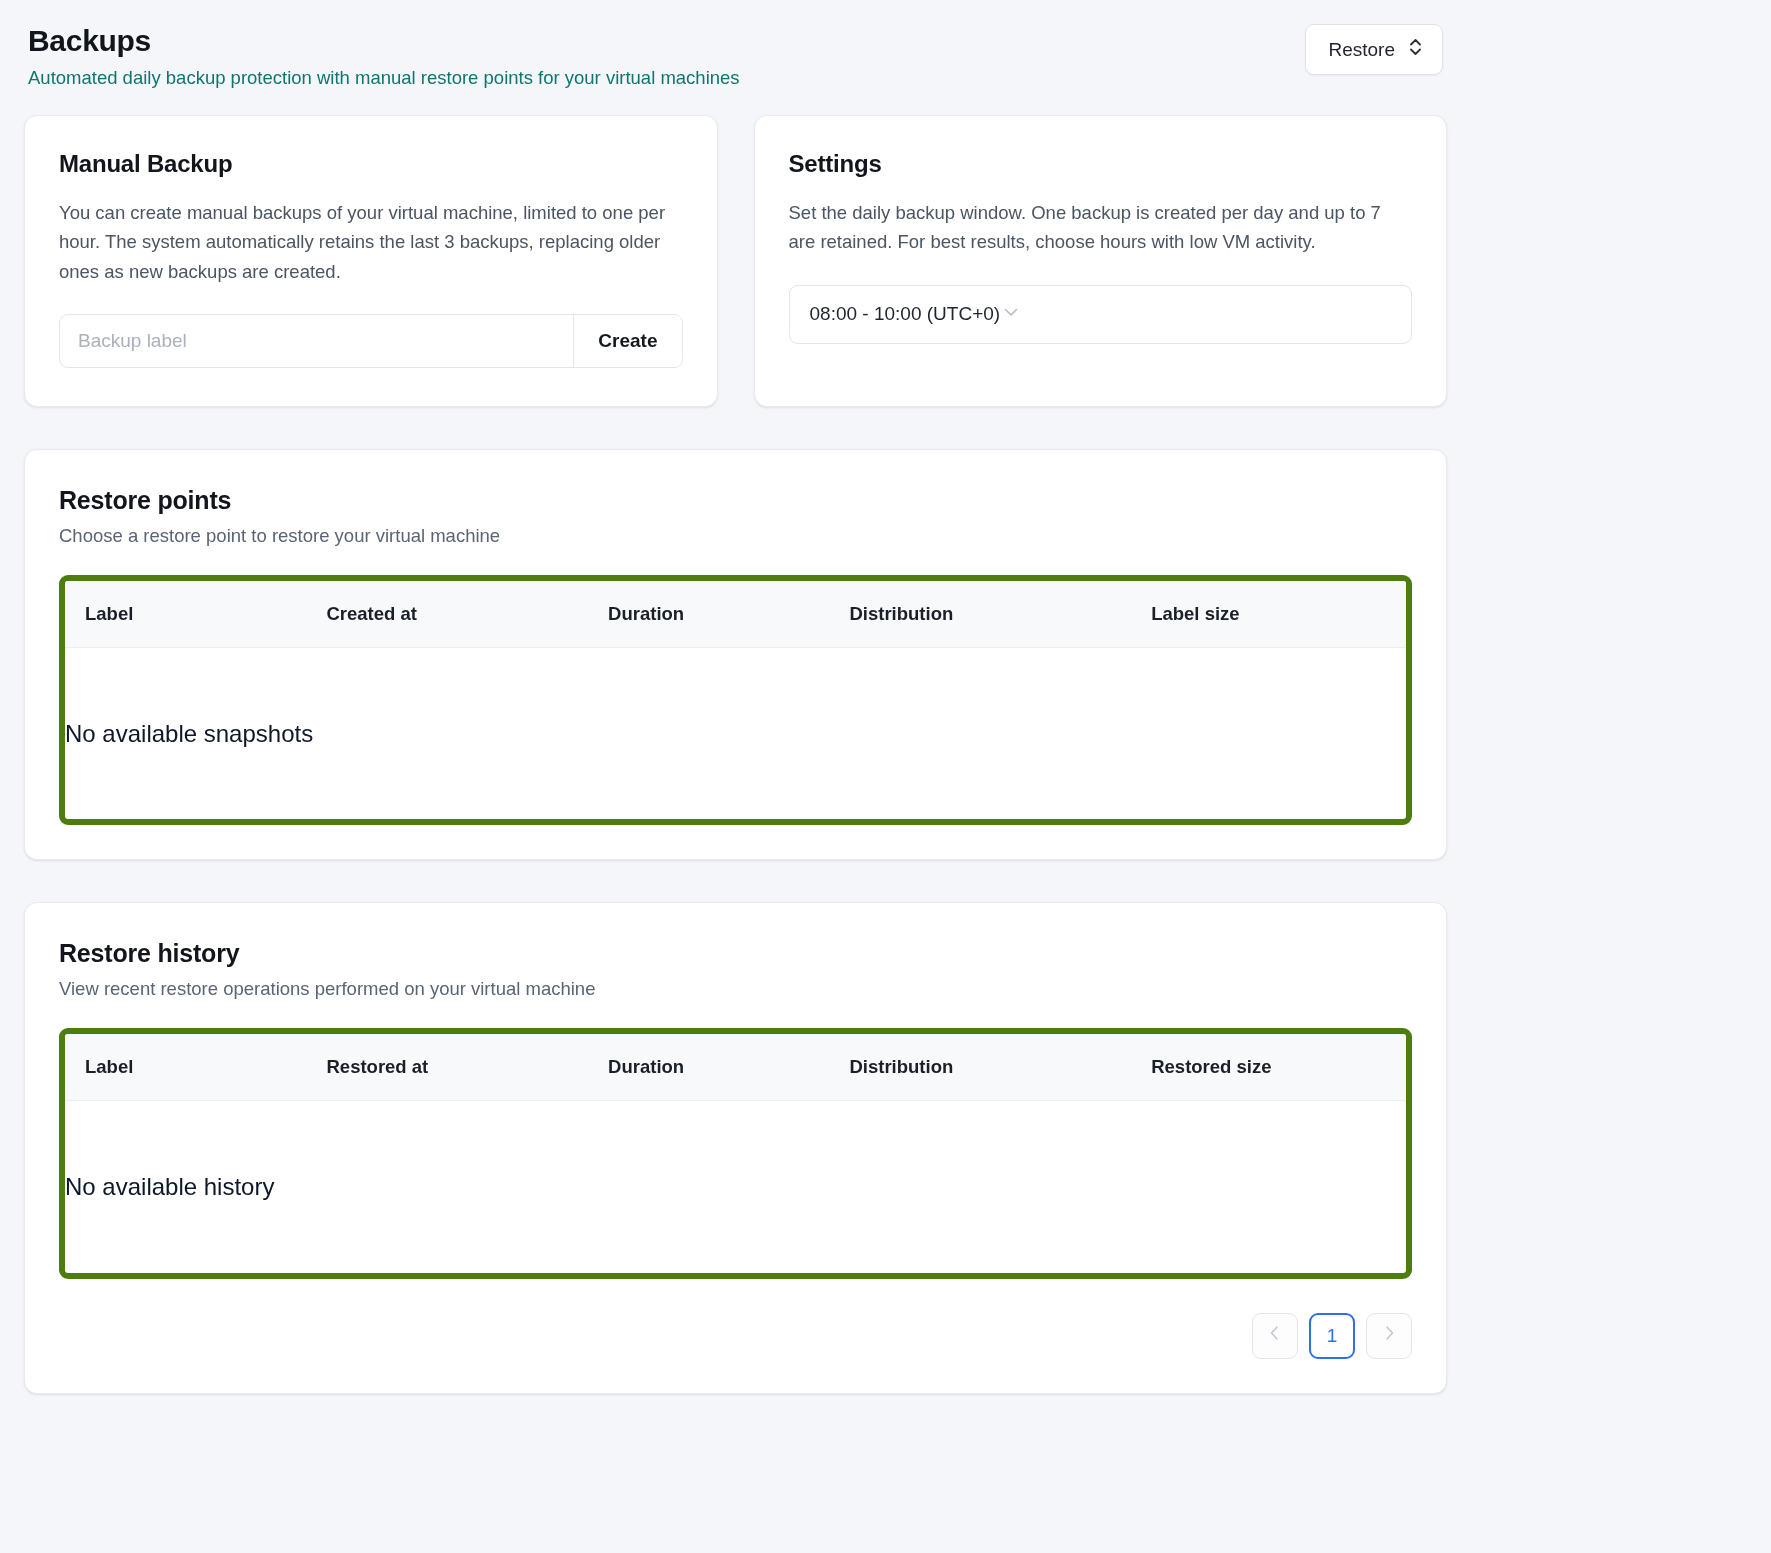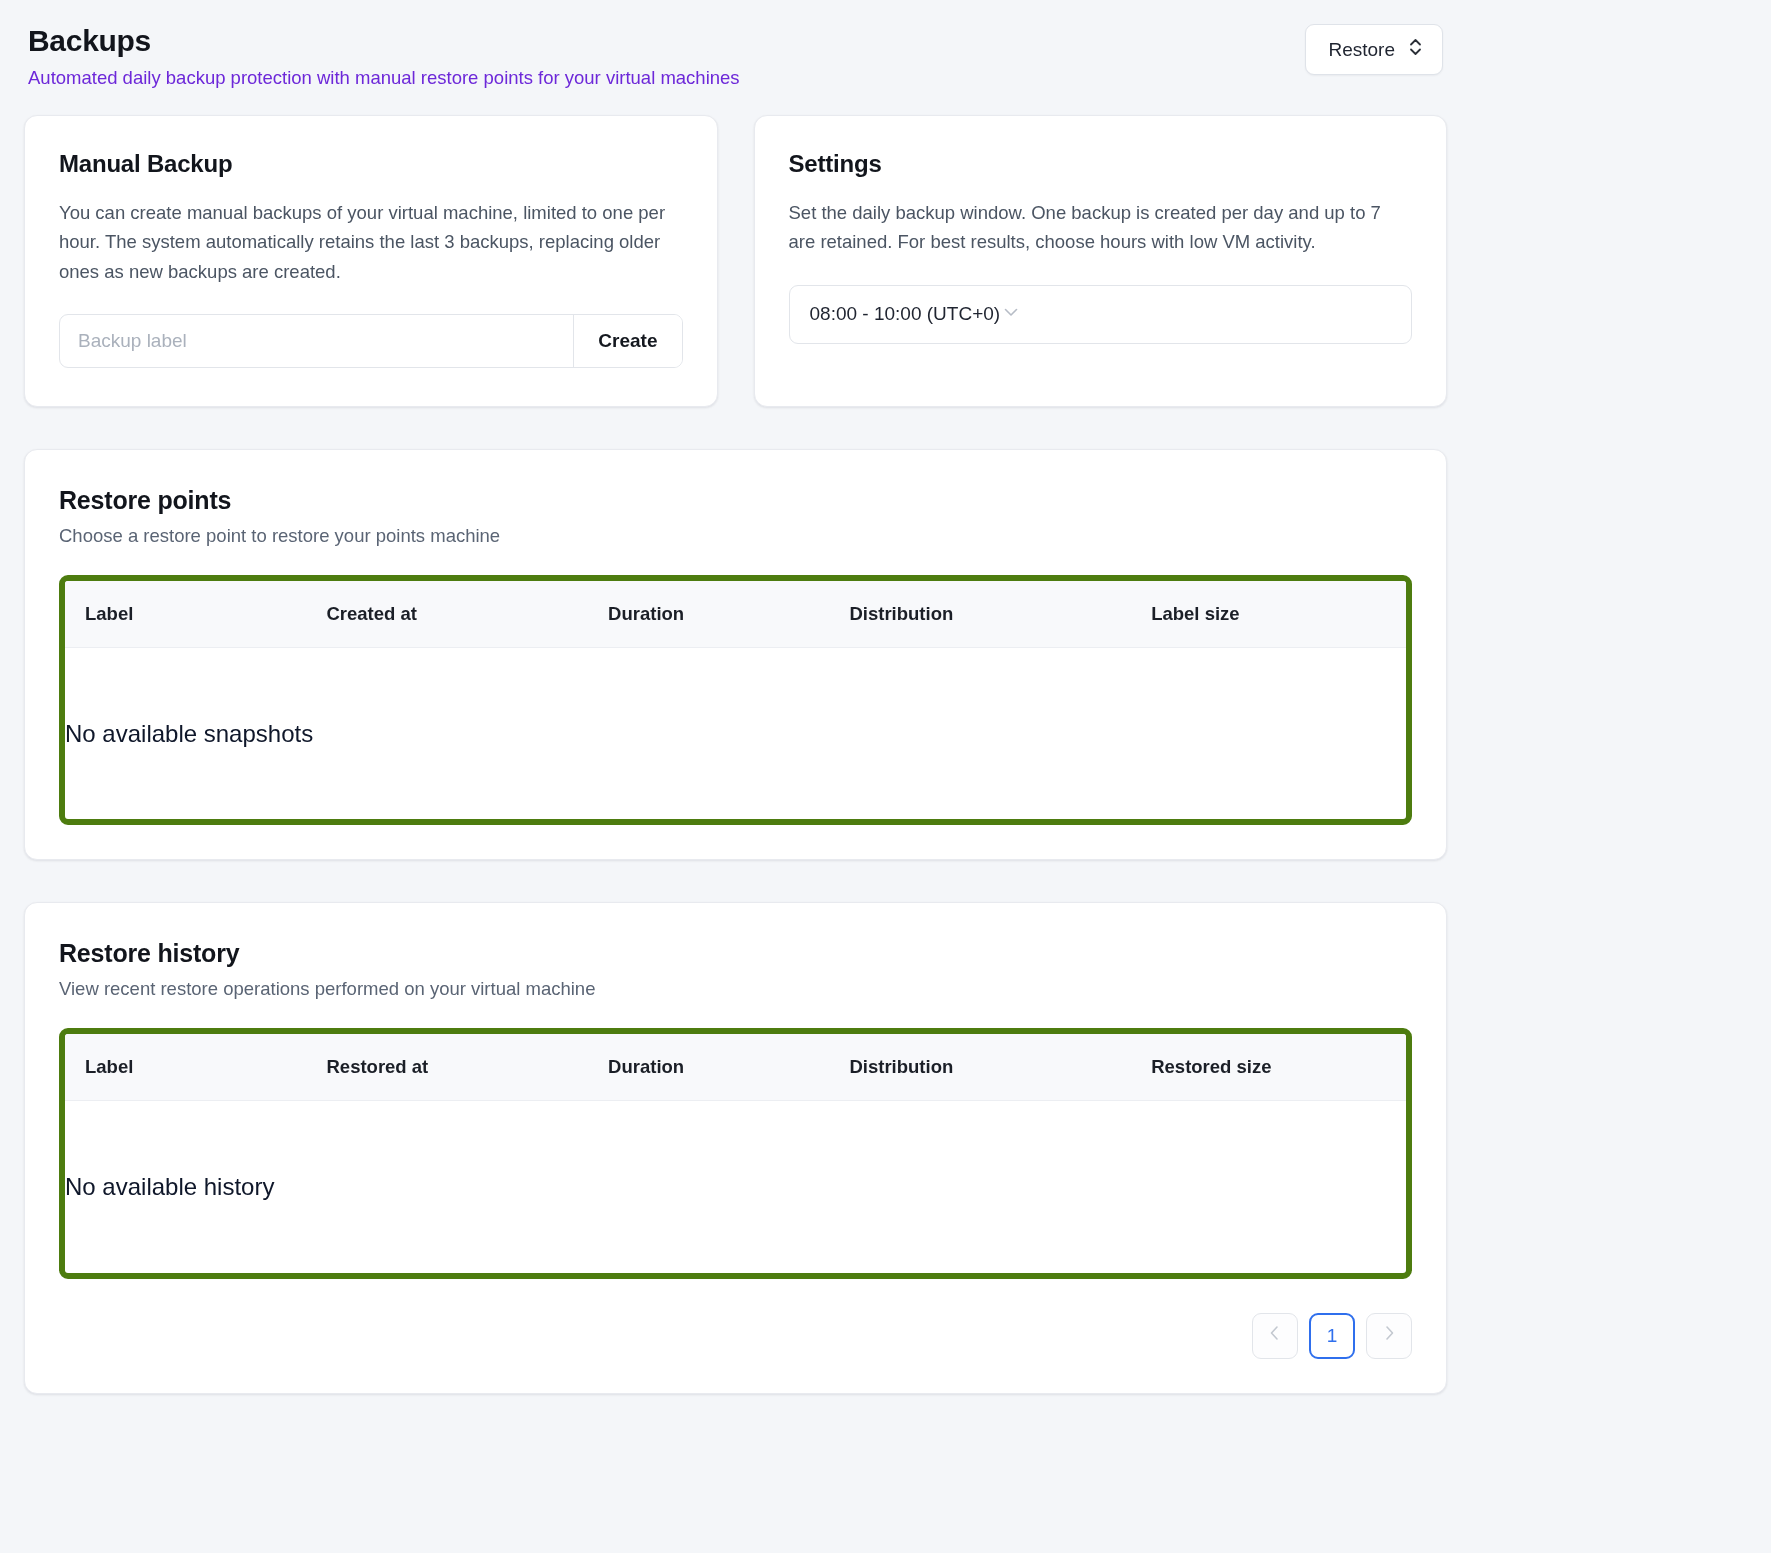--- a/index.html
+++ b/index.html
@@ -32,21 +32,21 @@
   .page-title {
     font-size: 30px;
     font-weight: bold;
     letter-spacing: -0.3px;
     color: #12151c;
     line-height: 1.1;
     margin: 0;
   }
   .page-subtitle {
     font-size: 18.5px;
-    color: #6d28d9;
+    color: #0f766e;
     line-height: 1.25;
     margin: 0;
   }
   .manage-button {
     display: inline-flex;
     align-items: center;
     gap: 13px;
     background: #ffffff;
     border: 1px solid #dfe3e9;
     border-radius: 9px;
@@ -265,21 +265,21 @@
           </span>
         </div>
       </div>
     </div>
 
   </div>
 
   <div class="card section-card">
     <div class="section-head">
       <h2 class="section-title">Restore points</h2>
-      <p class="section-sub">Choose a restore point to restore your points machine</p>
+      <p class="section-sub">Choose a restore point to restore your virtual machine</p>
     </div>
     <div class="table-wrap">
       <table>
         <thead>
           <tr>
             <th class="col-label">Label</th>
             <th class="col-b">Created at</th>
             <th class="col-c">Duration</th>
             <th class="col-d">Distribution</th>
             <th class="col-e">Label size</th>

